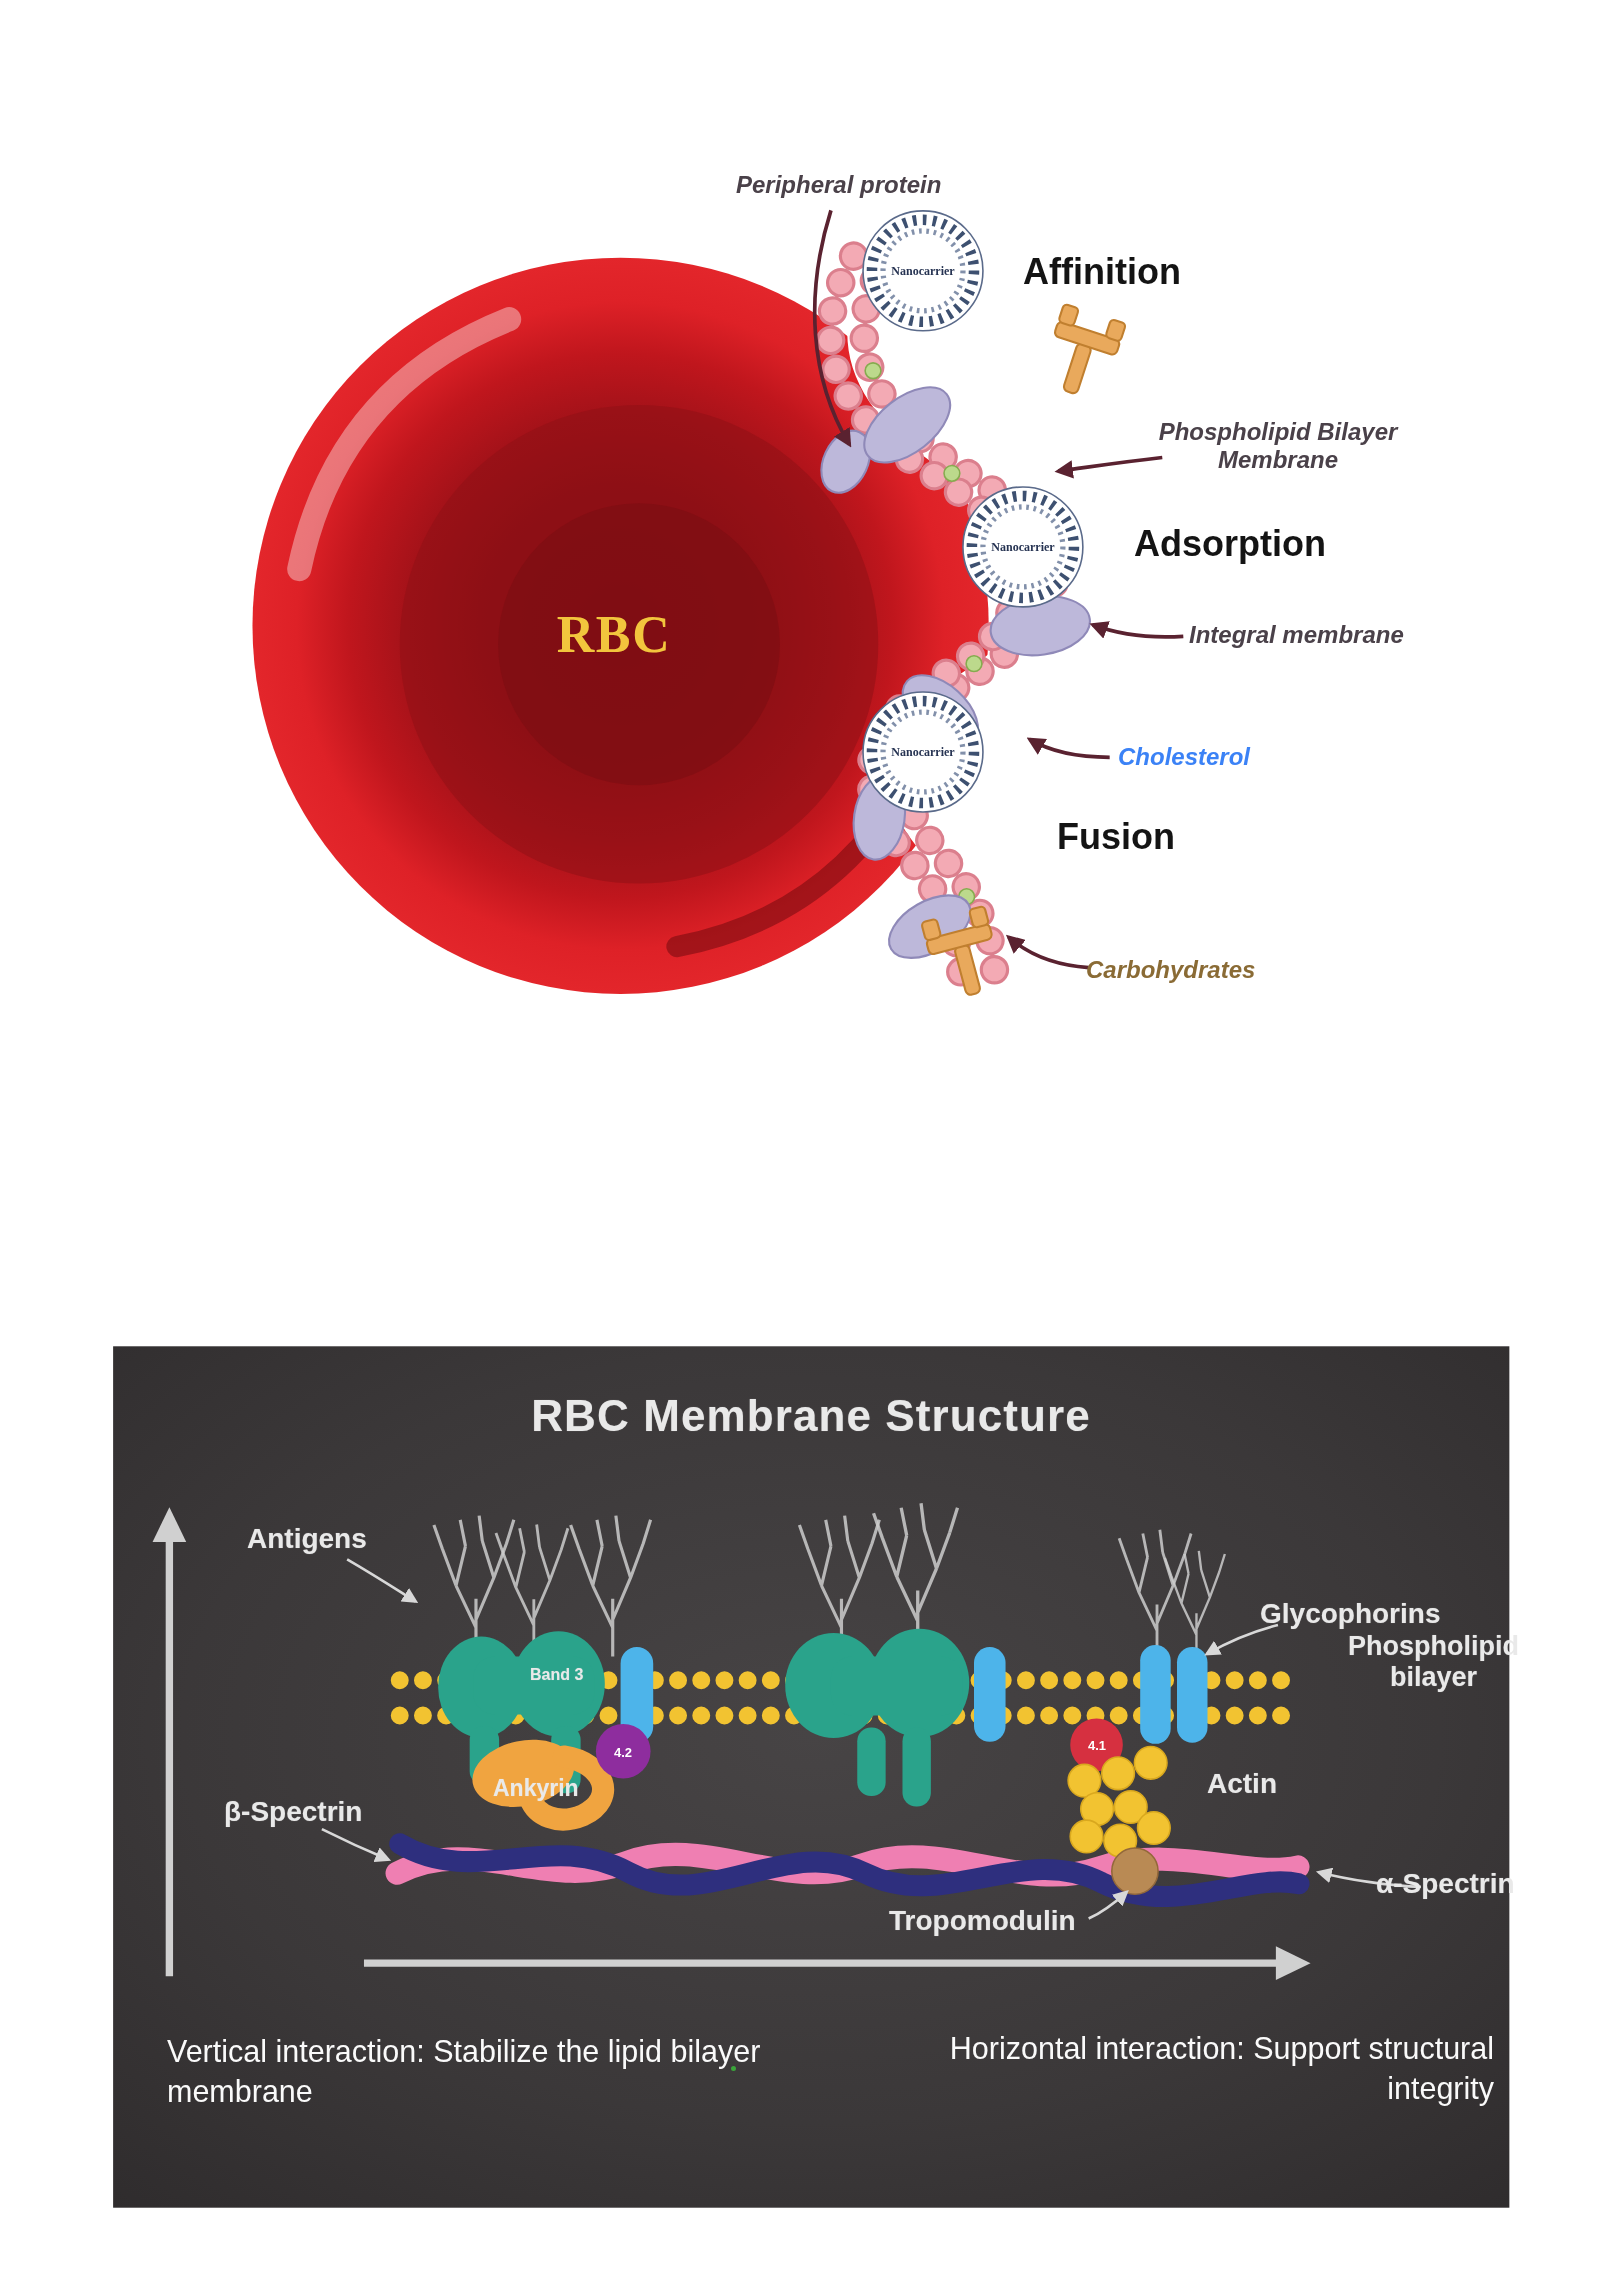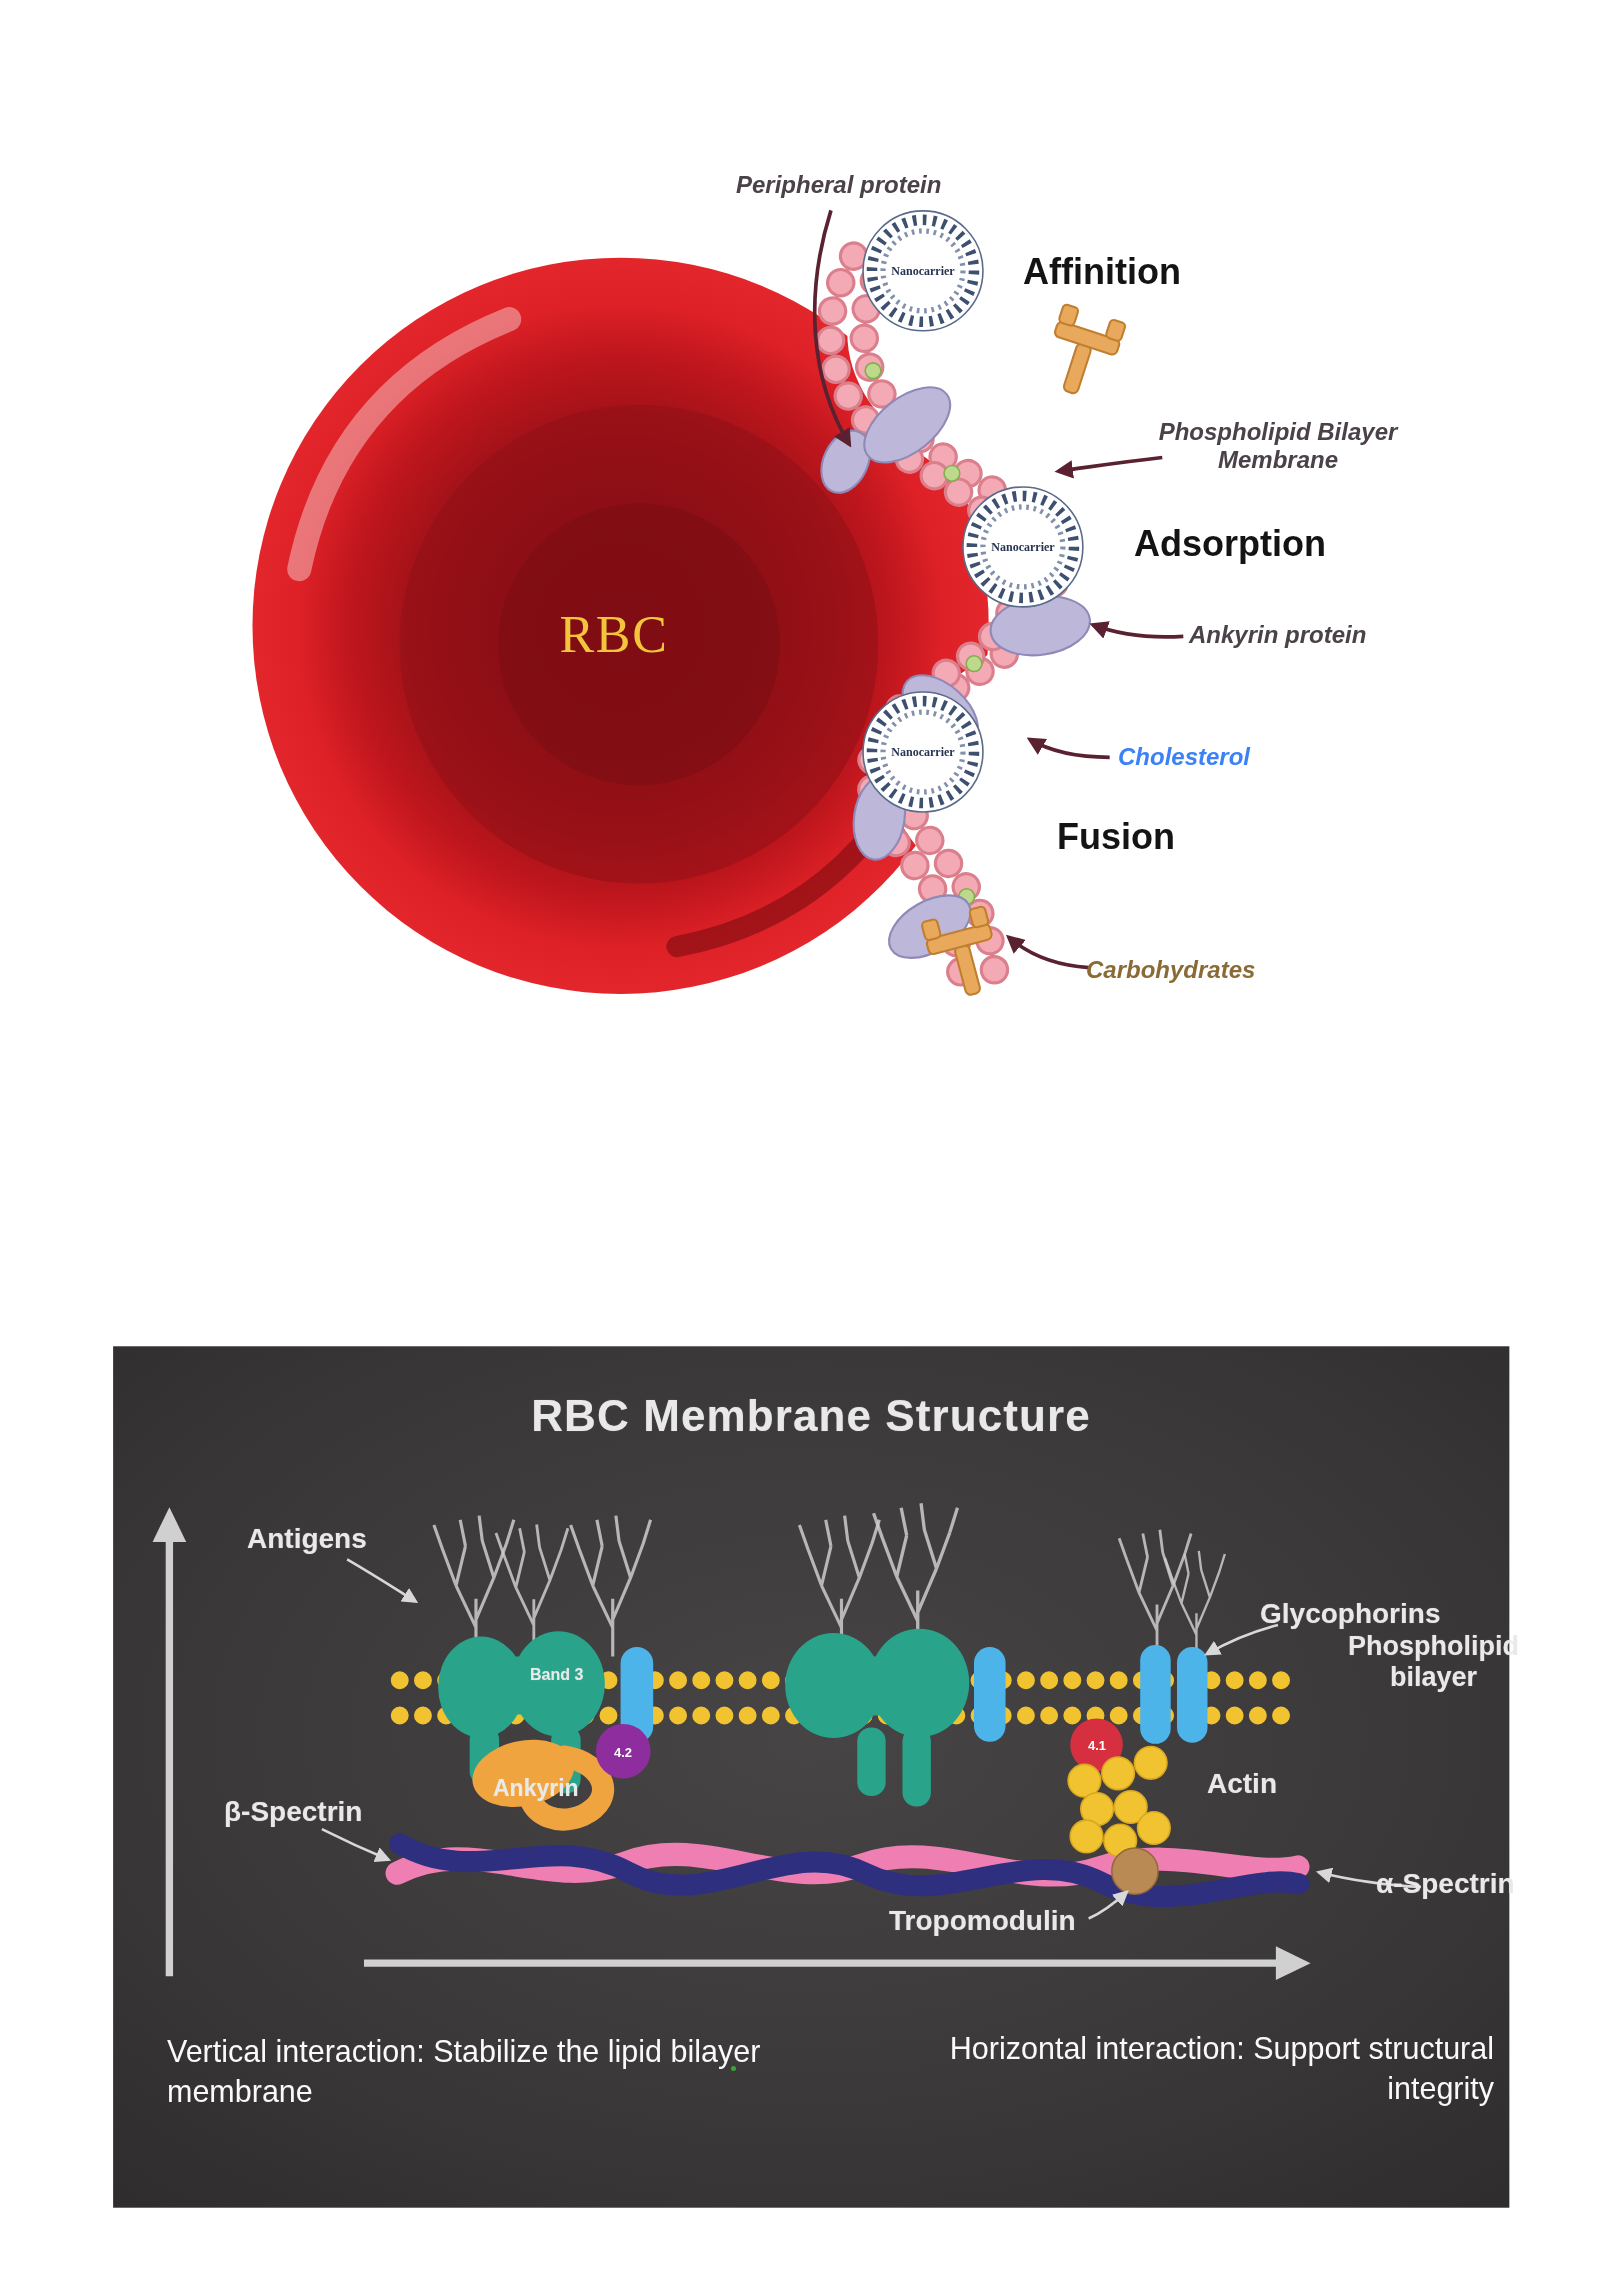--- a/index.html
+++ b/index.html
@@ -4,21 +4,21 @@
 <style>
   html,body{margin:0;padding:0;background:#fff;}
   #page{position:relative;width:1623px;height:2295px;background:#ffffff;overflow:hidden;
         font-family:"Liberation Sans",sans-serif;}
   #art{position:absolute;left:0;top:0;}
   .lbl{position:absolute;white-space:nowrap;}
   .wrap{white-space:normal;}
   
   .f1-head{font-size:36px;font-weight:700;color:#141414;}
   .f1-it{font-size:24px;font-weight:700;font-style:italic;color:#4a4149;}
-  .f1-rbc{font-family:"Liberation Serif",serif;font-size:52px;font-weight:400;color:#f2c53d;
+  .f1-rbc{font-family:"Liberation Serif",serif;font-size:52px;font-weight:700;color:#f2c53d;
           letter-spacing:1.6px;transform:translate(-50%,-50%);}
   .nano-t{font-family:"Liberation Serif",serif;font-size:12px;font-weight:700;color:#263352;
           transform:translate(-50%,-50%);}
   
   .ck{color:#e9e9e9;text-shadow:0 0 1.1px rgba(255,255,255,.35);}
   .f2-title{font-size:44px;font-weight:700;letter-spacing:1.1px;transform:translateX(-50%);}
   .f2-lbl{font-size:28px;font-weight:600;}
   .f2-small{font-size:16px;font-weight:700;}
   .f2-badge{font-size:13px;font-weight:700;color:#fff;transform:translate(-50%,-50%);}
   .cap{font-size:30.5px;color:#fafafa;line-height:1.32;}
@@ -197,21 +197,21 @@
       <path d="M2702,3588 C2640,3586 2562,3574 2508,3560" marker-end="url(#mChalk)"></path>
       <path d="M2070,3648 C2100,3635 2122,3616 2142,3598" marker-end="url(#mChalk)"></path>
     </g>
   </g>
 </svg>
 
 <div class="lbl f1-it" style="left:736px;top:171px;">Peripheral protein</div>
 <div class="lbl f1-head" style="left:1023px;top:251px;">Affinition</div>
 <div class="lbl f1-it wrap" style="left:1141px;top:418px;width:274px;text-align:center;">Phospholipid Bilayer Membrane</div>
 <div class="lbl f1-head" style="left:1134px;top:523px;">Adsorption</div>
-<div class="lbl f1-it" style="left:1189px;top:621px;">Ankyrin protein</div>
+<div class="lbl f1-it" style="left:1189px;top:621px;">Integral membrane</div>
 <div class="lbl f1-it" style="left:1118px;top:743px;color:#3b82f6;">Cholesterol</div>
 <div class="lbl f1-head" style="left:1057px;top:816px;">Fusion</div>
 <div class="lbl f1-it" style="left:1086px;top:956px;color:#8a6b35;">Carbohydrates</div>
 <div class="lbl f1-rbc" style="left:614px;top:634px;">RBC</div>
 <div class="lbl nano-t" style="left:923px;top:271px;">Nanocarrier</div>
 <div class="lbl nano-t" style="left:1023px;top:547px;">Nanocarrier</div>
 <div class="lbl nano-t" style="left:923px;top:752px;">Nanocarrier</div>
 
 <div class="lbl ck f2-title" style="left:811px;top:1391px;">RBC Membrane Structure</div>
 <div class="lbl ck f2-lbl" style="left:247px;top:1523px;">Antigens</div>

